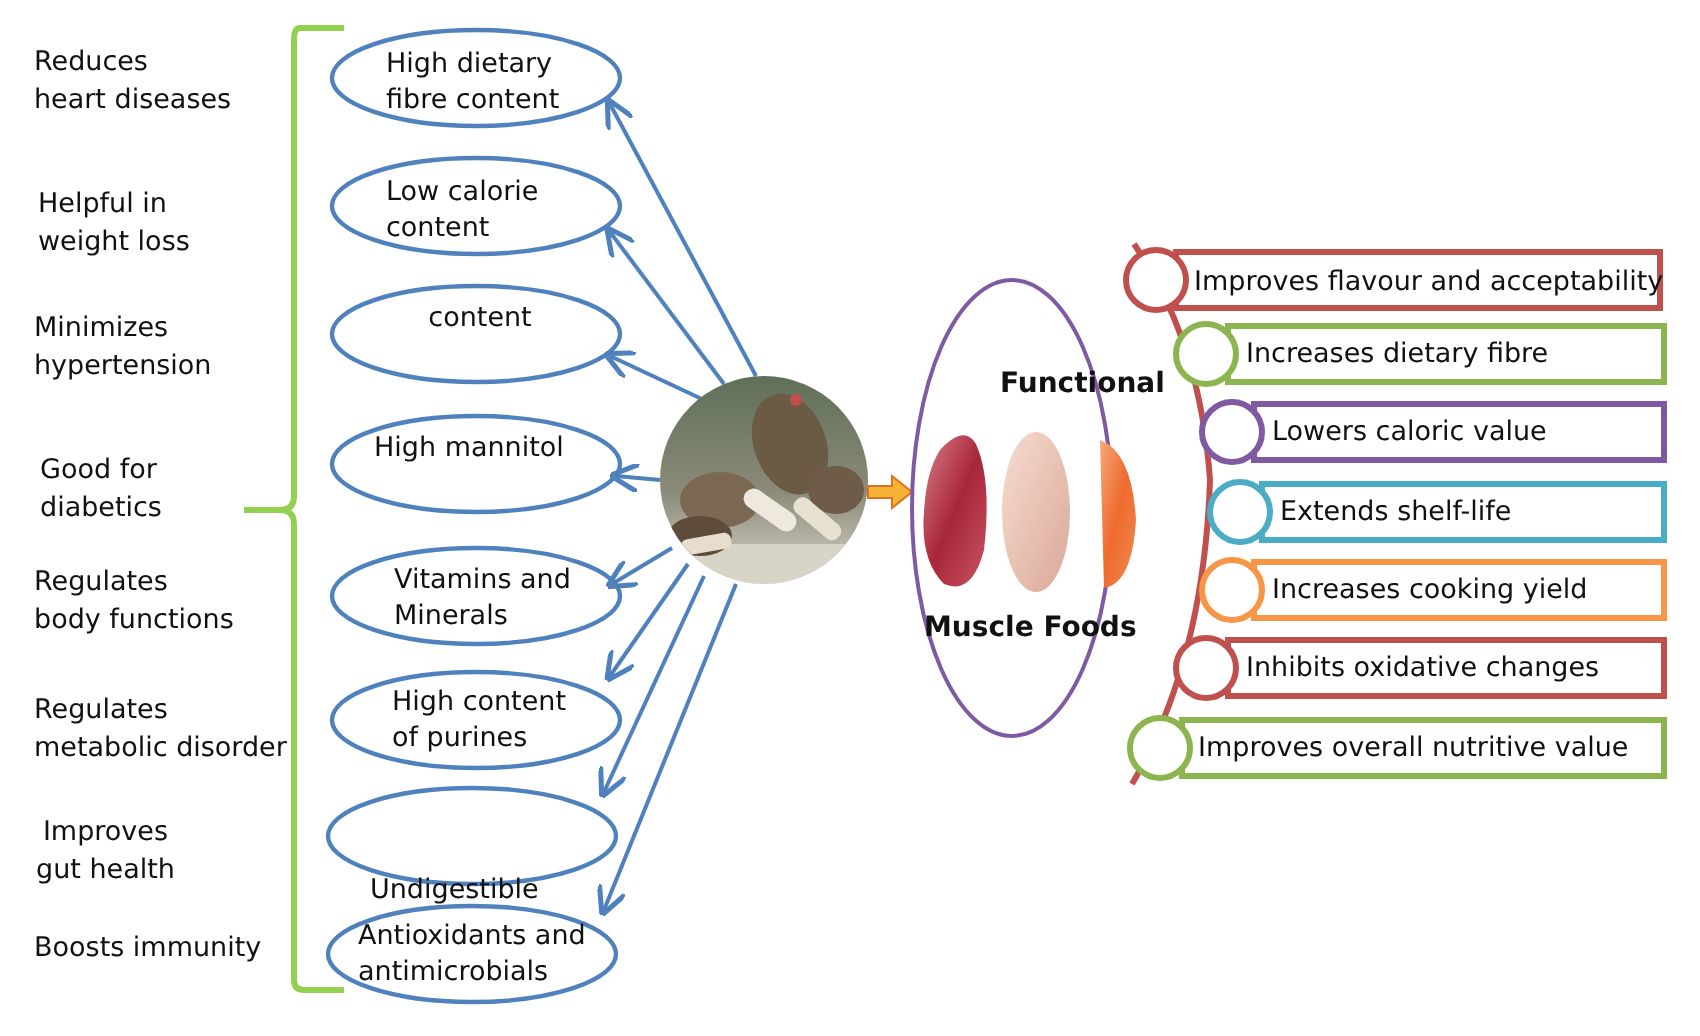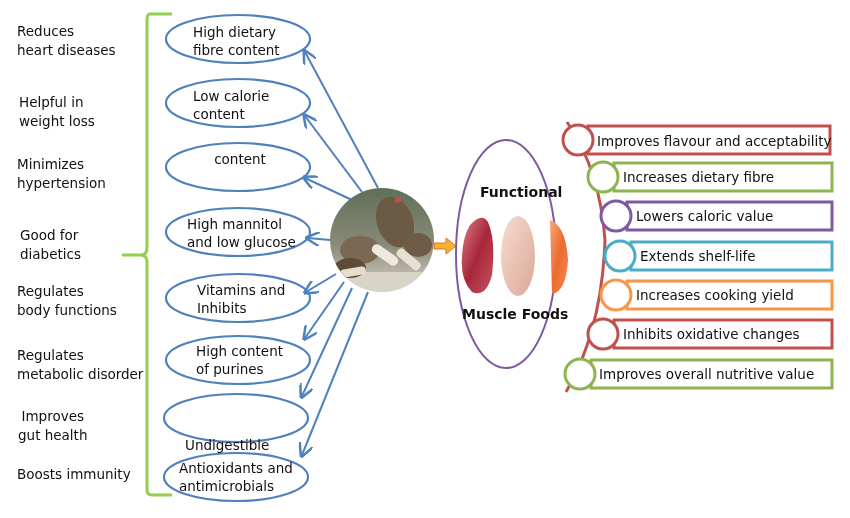--- a/index.html
+++ b/index.html
@@ -154,40 +154,39 @@
   </div>
   <div class="ellipse-label" style="left:193px;top:87px;">
     <div>Low calorie</div>
     <div>content</div>
   </div>
   <div class="ellipse-label" style="left:200px;top:150px;text-align:center;width:80px;">
     <div>content</div>
   </div>
   <div class="ellipse-label" style="left:187px;top:215px;">
     <div>High mannitol</div>
-    <div>and low glucose</div>
   </div>
   <div class="ellipse-label" style="left:197px;top:281px;">
     <div>Vitamins and</div>
-    <div>Inhibits</div>
+    <div>Minerals</div>
   </div>
   <div class="ellipse-label" style="left:196px;top:342px;text-align:left;width:90px;">
     <div>High content</div>
     <div>of purines</div>
   </div>
   <div class="ellipse-label" style="left:185px;top:400px;margin-top:36px;">
     <div>Undigestible</div>
   </div>
   <div class="ellipse-label" style="left:179px;top:459px;">
     <div>Antioxidants and</div>
     <div>antimicrobials</div>
   </div>
 </div>
 
-<div class="fn-title" style="left:480px;top:184px;">Functional</div>
+<div class="fn-title" style="left:500px;top:184px;">Functional</div>
 <div class="fn-title" style="left:462px;top:306px;">Muscle Foods</div>
 
 <div>
   <div class="rbox-text" style="left:597px;top:133px;">Improves flavour and acceptability</div>
   <div class="rbox-text" style="left:623px;top:169px;">Increases dietary fibre</div>
   <div class="rbox-text" style="left:636px;top:208px;">Lowers caloric value</div>
   <div class="rbox-text" style="left:640px;top:248px;">Extends shelf-life</div>
   <div class="rbox-text" style="left:636px;top:287px;">Increases cooking yield</div>
   <div class="rbox-text" style="left:623px;top:326px;">Inhibits oxidative changes</div>
   <div class="rbox-text" style="left:599px;top:366px;">Improves overall nutritive value</div>

